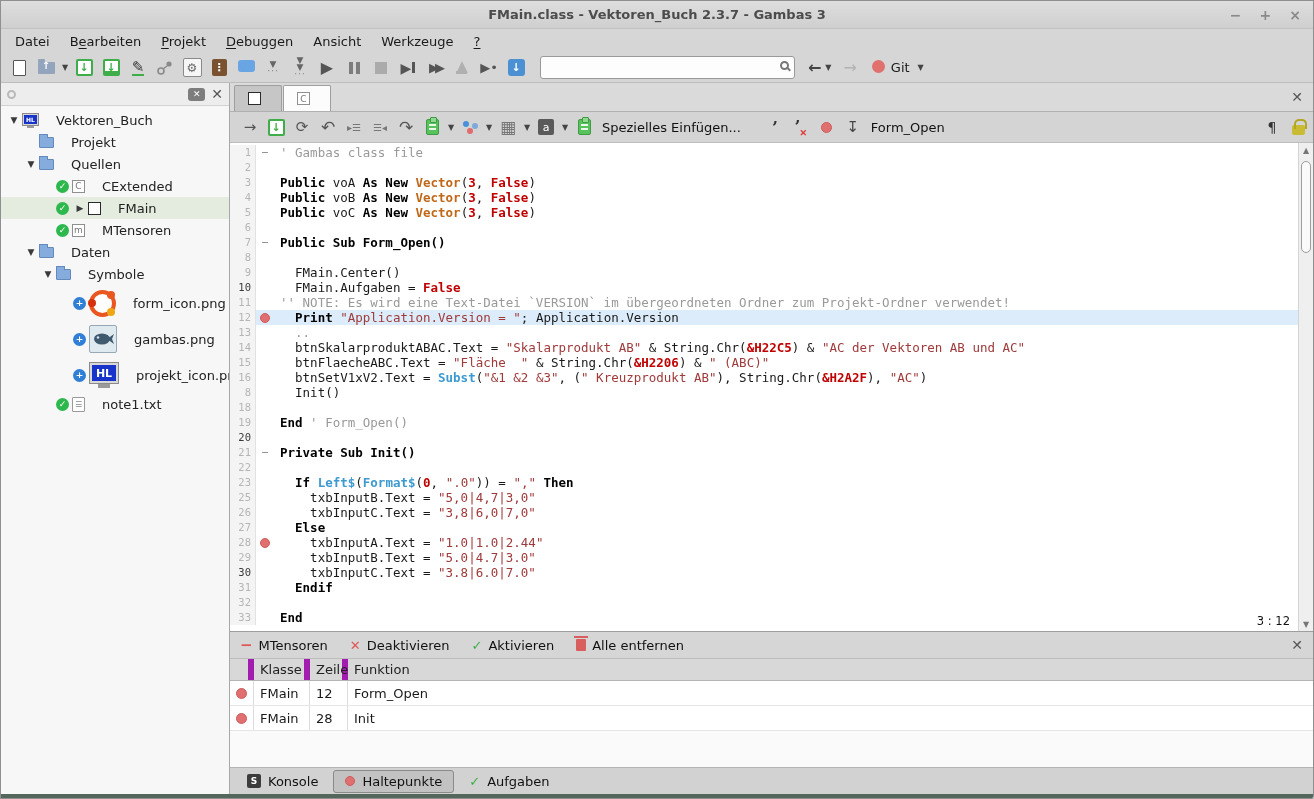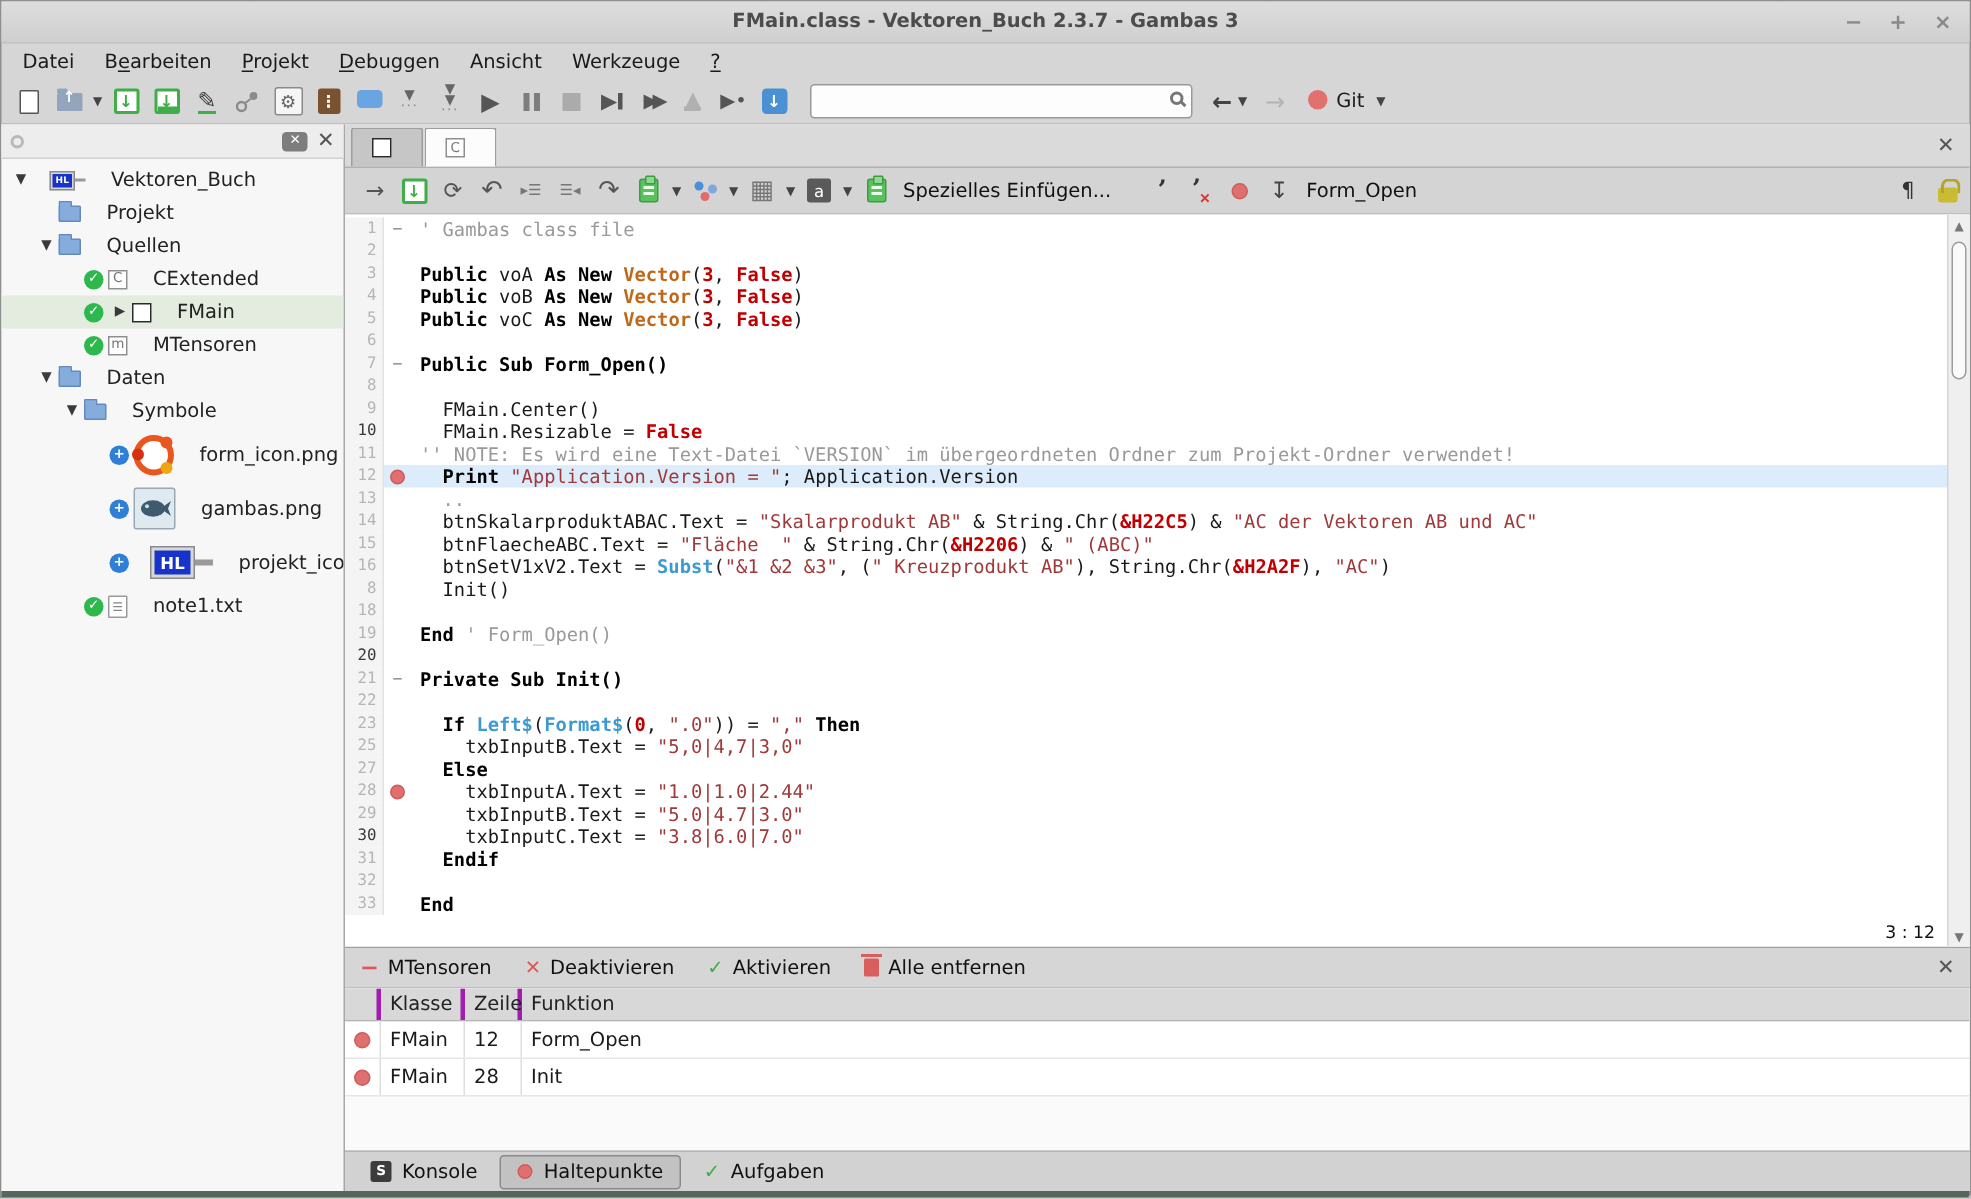--- a/index.html
+++ b/index.html
@@ -70,21 +70,21 @@
   .trow { display:flex; align-items:center; height:22px; font-size:13px; color:#222; }
   .trow.big { height:36px; }
   .trow.selected { background:#e4ecdf; }
   .tarrow { width:16px; flex:0 0 auto; font-size:9px; color:#3a3a3a; display:flex; align-items:center; justify-content:center; }
   .tlabel { margin-left:17px; white-space:nowrap; }
   .badge { width:13px; height:13px; border-radius:50%; color:#fff; font-size:9px; font-weight:bold; display:flex; align-items:center; justify-content:center; flex:0 0 auto; margin-right:3px; }
   .badge.check { background:#2db84d; }
   .badge.plus { background:#2f7fd6; }
   .t-folder { width:15px; height:11px; background:#85acdc; border:1px solid #6389bd; border-radius:1px; position:relative; flex:0 0 auto; margin-top:1px; }
   .t-folder::before { content:""; position:absolute; top:-4px; left:-1px; width:7px; height:3px; background:#85acdc; border:1px solid #6389bd; border-bottom:none; border-radius:1px 1px 0 0; }
-  .t-monitor { flex:0 0 auto; display:flex; flex-direction:row; align-items:center;margin-left:11px; }
+  .t-monitor { flex:0 0 auto; display:flex; flex-direction:column; align-items:center; }
   .t-monitor .scr { background:#d8d8d8; border:1px solid #8a8a8a; display:flex; align-items:center; justify-content:center; }
   .t-monitor .hl { background:#1733c9; color:#fff; font-weight:bold; display:flex; align-items:center; justify-content:center; }
   .t-monitor .stand { background:#9a9a9a; }
   .t-sq { background:#fff; border:1px solid #8f8f8f; display:flex; align-items:center; justify-content:center; color:#777; flex:0 0 auto; }
   .t-form { width:13px; height:13px; background:#fff; border:1.5px solid #2a2a2a; flex:0 0 auto; }
   .t-page { width:13px; height:15px; background:#fff; border:1px solid #9a9a9a; border-radius:1px; color:#888; font-size:8px; display:flex; align-items:center; justify-content:center; flex:0 0 auto; }
   .t-ubuntu { width:27px; height:27px; border-radius:50%; border:4px solid #e9561f; position:relative; flex:0 0 auto; background:#fff; }
   .t-ubuntu i { position:absolute; width:8px; height:8px; border-radius:50%; }
   .t-ubuntu i:nth-child(1){ background:#d6310e; left:-5px; top:5px; }
   .t-ubuntu i:nth-child(2){ background:#f0a513; right:-3px; bottom:-3px; }
@@ -153,21 +153,21 @@
   .pi-minus { color:#e05555; font-weight:bold; font-size:15px; }
   .pi-cross { color:#e05555; font-weight:bold; font-size:13px; }
   .pi-check { color:#3fae49; font-weight:bold; font-size:13px; }
   .pi-trash { width:10px; height:12px; background:#d95f5f; border-radius:1px; position:relative; }
   .pi-trash::before { content:""; position:absolute; top:-3px; left:-2px; width:14px; height:2px; background:#d95f5f; }
   .panel-toolbar .x-btn { margin-left:auto; }
   .bp-table { height:108px; background:#fafafa; font-size:13px; overflow:hidden; }
   .bprow { display:flex; height:25px; align-items:center; background:#fff; border-bottom:1px solid #e6e6e6; }
   .bprow.head { background:#d8d8d8; height:22px; border-bottom:1px solid #b5b5b5; }
   .bpc { padding:0 6px; height:100%; display:flex; align-items:center; border-right:1px solid #ddd; }
-  .bprow.head .bpc { border-right:3px solid #a21caf; color:#222; }
+  .bprow.head .bpc { border-right:6px solid #a21caf; color:#222; }
   .c0 { width:24px; flex:0 0 auto; justify-content:center; padding:0; }
   .c1 { width:56px; flex:0 0 auto; }
   .c2 { width:38px; flex:0 0 auto; }
   .c3 { flex:1; border-right:none !important; }
 
   
   .bottom-tabbar { height:27px; background:#d2d2d2; border-top:1px solid #b5b5b5; display:flex; align-items:center; padding-left:5px; gap:3px; flex:0 0 auto; }
   .btab { display:flex; align-items:center; gap:7px; padding:3px 11px; font-size:13px; color:#111; border:1px solid transparent; border-radius:3px; }
   .btab.active { background:#c2c2c2; border-color:#8a8a8a; }
   .i-console { width:14px; height:14px; background:#3c3c3c; border-radius:2px; color:#fff; font-size:9px; font-weight:bold; display:flex; align-items:center; justify-content:center; }
@@ -477,35 +477,36 @@
         <div class="code-area" id="code">
             <div class="cl"><span class="ln">1</span><span class="mk"><span class="fold">−</span></span><span class="code"><span class="tk-com">' Gambas class file</span></span></div>
             <div class="cl"><span class="ln">2</span><span class="mk"></span><span class="code"></span></div>
             <div class="cl"><span class="ln">3</span><span class="mk"></span><span class="code"><span class="tk-kw">Public </span><span class="tk-id">voA </span><span class="tk-kw">As New </span><span class="tk-ty">Vector</span><span class="tk-op">(</span><span class="tk-nu">3</span><span class="tk-op">, </span><span class="tk-nu">False</span><span class="tk-op">)</span></span></div>
             <div class="cl"><span class="ln">4</span><span class="mk"></span><span class="code"><span class="tk-kw">Public </span><span class="tk-id">voB </span><span class="tk-kw">As New </span><span class="tk-ty">Vector</span><span class="tk-op">(</span><span class="tk-nu">3</span><span class="tk-op">, </span><span class="tk-nu">False</span><span class="tk-op">)</span></span></div>
             <div class="cl"><span class="ln">5</span><span class="mk"></span><span class="code"><span class="tk-kw">Public </span><span class="tk-id">voC </span><span class="tk-kw">As New </span><span class="tk-ty">Vector</span><span class="tk-op">(</span><span class="tk-nu">3</span><span class="tk-op">, </span><span class="tk-nu">False</span><span class="tk-op">)</span></span></div>
             <div class="cl"><span class="ln">6</span><span class="mk"></span><span class="code"></span></div>
             <div class="cl"><span class="ln">7</span><span class="mk"><span class="fold">−</span></span><span class="code"><span class="tk-kw">Public Sub Form_Open()</span></span></div>
             <div class="cl"><span class="ln">8</span><span class="mk"></span><span class="code"></span></div>
             <div class="cl"><span class="ln">9</span><span class="mk"></span><span class="code"><span class="tk-id">  FMain.Center()</span></span></div>
-            <div class="cl"><span class="ln ten">10</span><span class="mk"></span><span class="code"><span class="tk-id">  FMain.Resizable = </span><span class="tk-nu">False</span></span></div>
+            <div class="cl"><span class="ln ten">10</span><span class="mk"></span><span class="code"><span class="tk-id">  FMain.Aufgaben = </span><span class="tk-nu">False</span></span></div>
             <div class="cl"><span class="ln">11</span><span class="mk"></span><span class="code"><span class="tk-com">'' NOTE: Es wird eine Text-Datei `VERSION` im übergeordneten Ordner zum Projekt-Ordner verwendet!</span></span></div>
             <div class="cl cur"><span class="ln">12</span><span class="mk"><span class="bp-dot"></span></span><span class="code"><span class="tk-kw">  Print </span><span class="tk-st">"Application.Version = "</span><span class="tk-op">; </span><span class="tk-id">Application.Version</span></span></div>
             <div class="cl"><span class="ln">13</span><span class="mk"></span><span class="code"><span class="tk-com">  ..</span></span></div>
             <div class="cl"><span class="ln">14</span><span class="mk"></span><span class="code"><span class="tk-id">  btnSkalarproduktABAC.Text = </span><span class="tk-st">"Skalarprodukt AB"</span><span class="tk-op"> &amp; </span><span class="tk-id">String.Chr</span><span class="tk-op">(</span><span class="tk-nu">&amp;H22C5</span><span class="tk-op">) &amp; </span><span class="tk-st">"AC der Vektoren AB und AC"</span></span></div>
             <div class="cl"><span class="ln">15</span><span class="mk"></span><span class="code"><span class="tk-id">  btnFlaecheABC.Text = </span><span class="tk-st">"Fläche  "</span><span class="tk-op"> &amp; </span><span class="tk-id">String.Chr</span><span class="tk-op">(</span><span class="tk-nu">&amp;H2206</span><span class="tk-op">) &amp; </span><span class="tk-st">" (ABC)"</span></span></div>
             <div class="cl"><span class="ln">16</span><span class="mk"></span><span class="code"><span class="tk-id">  btnSetV1xV2.Text = </span><span class="tk-fn">Subst</span><span class="tk-op">(</span><span class="tk-st">"&amp;1 &amp;2 &amp;3"</span><span class="tk-op">, (</span><span class="tk-st">" Kreuzprodukt AB"</span><span class="tk-op">), </span><span class="tk-id">String.Chr</span><span class="tk-op">(</span><span class="tk-nu">&amp;H2A2F</span><span class="tk-op">), </span><span class="tk-st">"AC"</span><span class="tk-op">)</span></span></div>
             <div class="cl"><span class="ln">8</span><span class="mk"></span><span class="code"><span class="tk-id">  Init()</span></span></div>
             <div class="cl"><span class="ln">18</span><span class="mk"></span><span class="code"></span></div>
             <div class="cl"><span class="ln">19</span><span class="mk"></span><span class="code"><span class="tk-kw">End </span><span class="tk-com">' Form_Open()</span></span></div>
             <div class="cl"><span class="ln ten">20</span><span class="mk"></span><span class="code"></span></div>
             <div class="cl"><span class="ln">21</span><span class="mk"><span class="fold">−</span></span><span class="code"><span class="tk-kw">Private Sub Init()</span></span></div>
             <div class="cl"><span class="ln">22</span><span class="mk"></span><span class="code"></span></div>
             <div class="cl"><span class="ln">23</span><span class="mk"></span><span class="code"><span class="tk-kw">  If </span><span class="tk-fn">Left$</span><span class="tk-op">(</span><span class="tk-fn">Format$</span><span class="tk-op">(</span><span class="tk-nu">0</span><span class="tk-op">, </span><span class="tk-st">".0"</span><span class="tk-op">)) = </span><span class="tk-st">","</span><span class="tk-kw"> Then</span></span></div>
             <div class="cl"><span class="ln">25</span><span class="mk"></span><span class="code"><span class="tk-id">    txbInputB.Text = </span><span class="tk-st">"5,0|4,7|3,0"</span></span></div>
+            <div class="cl"><span class="ln">26</span><span class="mk"></span><span class="code"><span class="tk-id">    txbInputC.Text = </span><span class="tk-st">"3,8|6,0|7,0"</span></span></div>
             <div class="cl"><span class="ln">27</span><span class="mk"></span><span class="code"><span class="tk-kw">  Else</span></span></div>
             <div class="cl"><span class="ln">28</span><span class="mk"><span class="bp-dot"></span></span><span class="code"><span class="tk-id">    txbInputA.Text = </span><span class="tk-st">"1.0|1.0|2.44"</span></span></div>
             <div class="cl"><span class="ln">29</span><span class="mk"></span><span class="code"><span class="tk-id">    txbInputB.Text = </span><span class="tk-st">"5.0|4.7|3.0"</span></span></div>
             <div class="cl"><span class="ln ten">30</span><span class="mk"></span><span class="code"><span class="tk-id">    txbInputC.Text = </span><span class="tk-st">"3.8|6.0|7.0"</span></span></div>
             <div class="cl"><span class="ln">31</span><span class="mk"></span><span class="code"><span class="tk-kw">  Endif</span></span></div>
             <div class="cl"><span class="ln">32</span><span class="mk"></span><span class="code"></span></div>
             <div class="cl"><span class="ln">33</span><span class="mk"></span><span class="code"><span class="tk-kw">End</span></span></div>
           </div>
         <div class="vscroll">
           <span class="varrow">▲</span>

